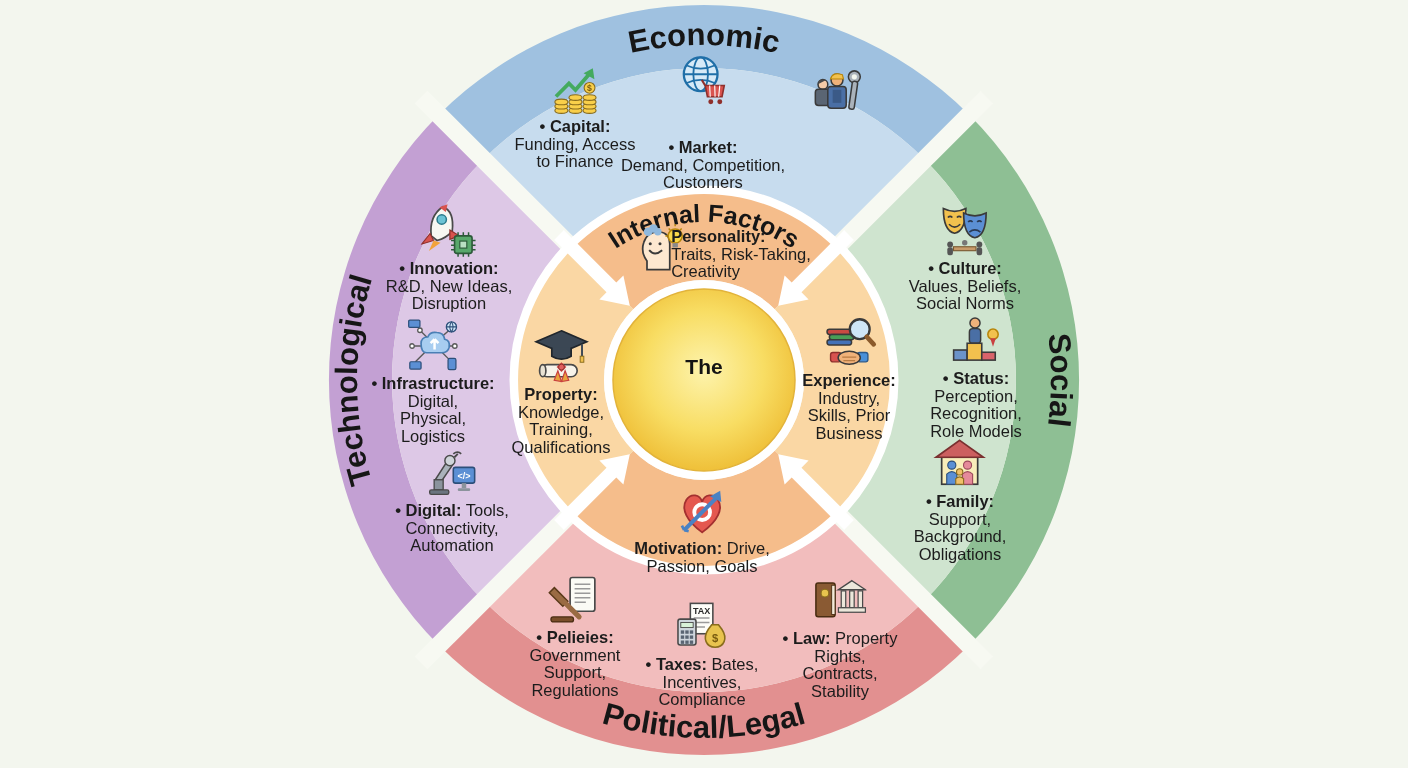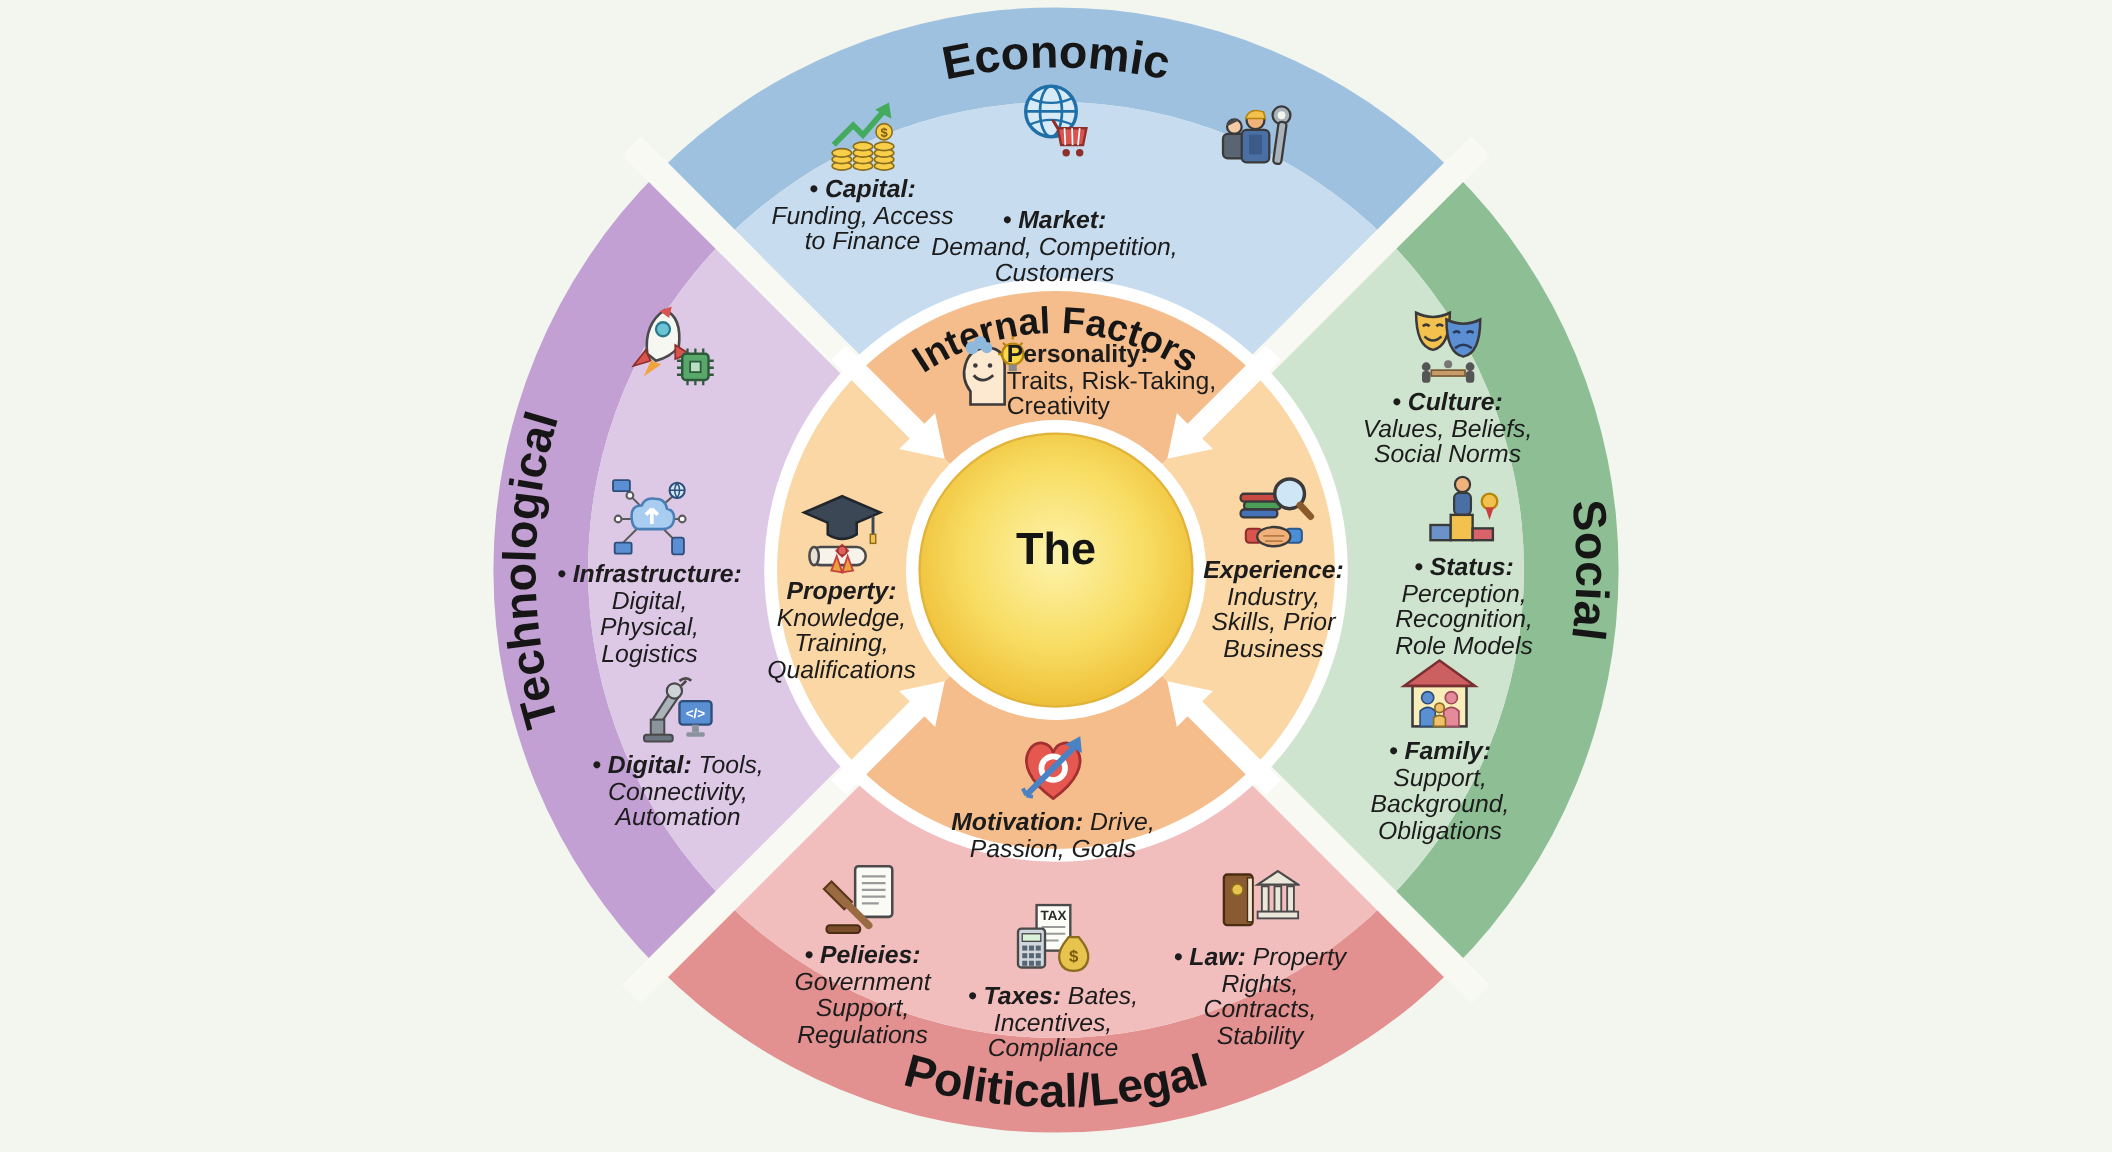--- a/index.html
+++ b/index.html
@@ -3,27 +3,27 @@
 <meta charset="utf-8">
 <style>
   html,body{margin:0;padding:0;background:#e8eae2;}
   .stage{position:relative;width:1408px;height:768px;background:#f3f6ee;overflow:hidden;
          font-family:"Liberation Sans",sans-serif;color:#1c1c1c;}
   svg.base{position:absolute;left:0;top:0;}
   .sector-label{font-family:"Liberation Sans",sans-serif;font-weight:bold;font-size:31px;fill:#161616;}
   .inner-label{font-family:"Liberation Sans",sans-serif;font-weight:bold;font-size:25px;fill:#161616;}
   .item{position:absolute;display:flex;flex-direction:column;align-items:center;
         transform:translateX(-50%);text-align:center;}
-  .item .txt{margin-top:2px;font-style:italic;}
+  .item .txt{margin-top:2px;}
   .line{font-size:16.5px;line-height:17.5px;white-space:nowrap;}
   .line b{font-weight:bold;}
   .txt-only{position:absolute;transform:translateX(-50%);text-align:left;}
   .icn{display:block;}
   .center-label{position:absolute;left:704px;top:350px;transform:translateX(-50%);
-        font-weight:bold;font-size:30px;line-height:33px;color:#141414;white-space:nowrap;}
+        font-weight:bold;font-size:21px;line-height:33px;color:#141414;white-space:nowrap;}
 </style>
 </head>
 <body>
 
 <div class="stage">
 
   <svg class="base" width="1408" height="768" viewBox="0 0 1408 768">
     <defs>
       <radialGradient id="gGold" cx="50%" cy="45%" r="60%">
         <stop offset="0%" stop-color="#fdf3ac"></stop>
@@ -359,20 +359,25 @@
       <path d="M9 29 Q7 12 19 4 Q29 8 27 25 Q22 31 14 33 Z" fill="#f7f7f2" stroke="#4a4a4a" stroke-width="1.5"></path>
       <polygon points="16,4.5 23,2 21.5,8.5" fill="#d9534f"></polygon>
       <circle cx="18" cy="15" r="4" fill="#6cc3d5" stroke="#2a7a8c" stroke-width="1.3"></circle>
       <polygon points="8,27 1,36 11,33" fill="#d9534f" stroke="#8f2f2b" stroke-width="1"></polygon>
       <polygon points="25,24 33,29 25,32" fill="#d9534f" stroke="#8f2f2b" stroke-width="1"></polygon>
       <polygon points="11,33 7,42 17,35" fill="#f2a33c"></polygon>
       <rect x="29" y="29" width="15" height="15" rx="2" fill="#58a86b" stroke="#2d5a3a" stroke-width="1.4"></rect>
       <rect x="33.5" y="33.5" width="6" height="6" fill="#b9dfc2" stroke="#2d5a3a" stroke-width="1"></rect>
       <path d="M32 29 V26 M36.5 29 V26 M41 29 V26 M32 44 V47 M36.5 44 V47 M41 44 V47 M29 33 H26 M29 37 H26 M29 41 H26 M44 33 H47 M44 37 H47 M44 41 H47" stroke="#2d5a3a" stroke-width="1.3"></path>
     </svg>
+    <div class="txt">
+      <div class="line"><b>• Innovation:</b><span></span></div>
+      <div class="line">R&amp;D, New Ideas,</div>
+      <div class="line">Disruption</div>
+    </div>
   </div>
 
   <div class="item" style="left:433px;top:319px;">
     <svg class="icn" viewBox="0 0 48 48" width="54" height="54">
       <g stroke="#5a5a5a" stroke-width="1.2">
         <line x1="12" y1="10" x2="20" y2="18"></line>
           <line x1="38" y1="10" x2="30" y2="17"></line>
         <line x1="8" y1="38" x2="18" y2="28"></line>
           <line x1="39" y1="37" x2="30" y2="28"></line>
         <line x1="5" y1="24" x2="14" y2="24"></line>

